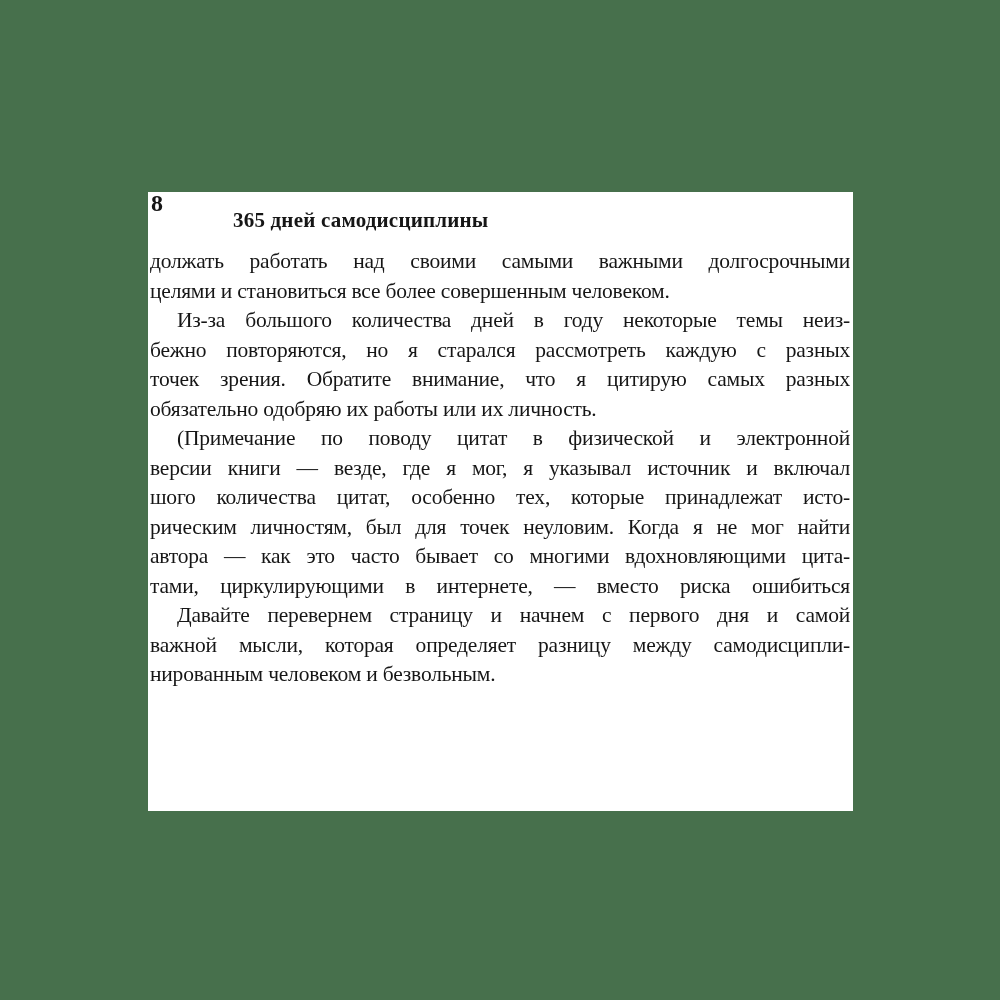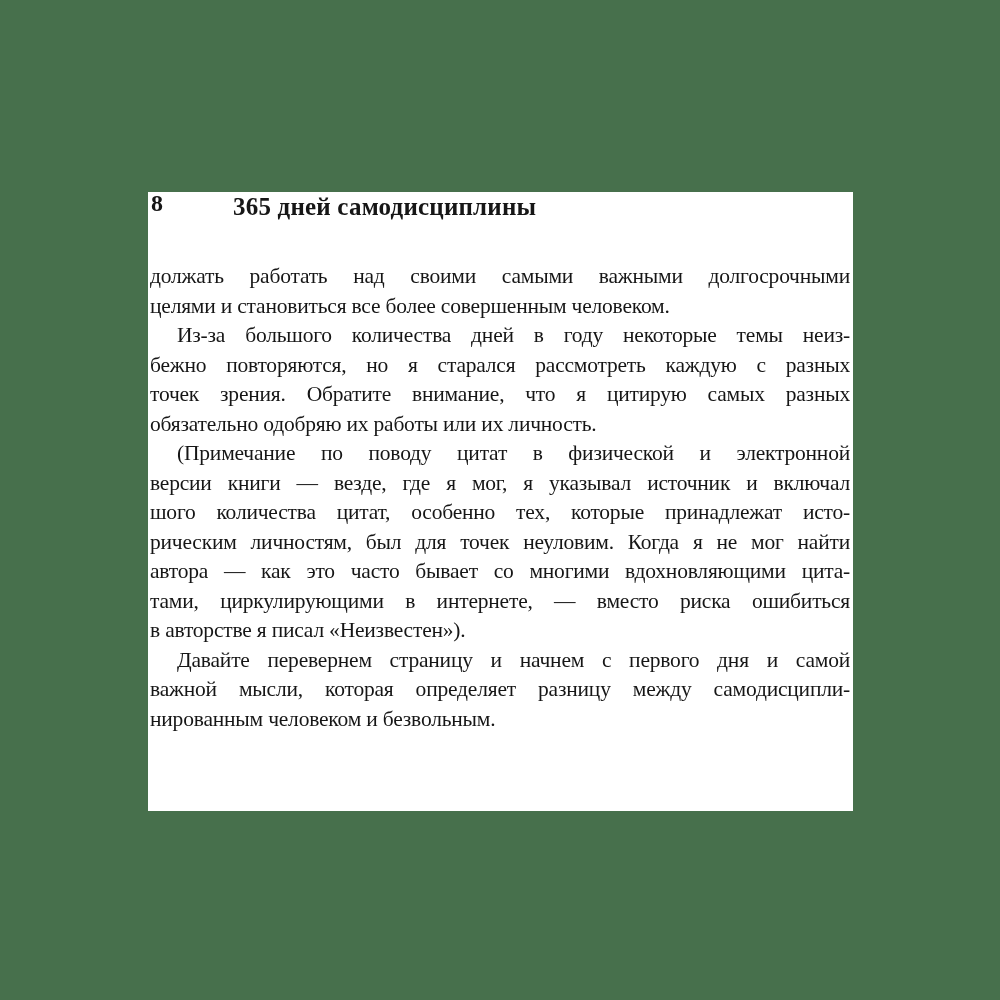--- a/index.html
+++ b/index.html
@@ -33,26 +33,26 @@
   }
   .pagenum {
     position: absolute;
     left: 3px;
     top: -2px;
     font-size: 24px;
   }
   .runtitle {
     position: absolute;
     left: 85px;
-    top: 1px;
-    font-size: 25px;
+    top: 16px;
+    font-size: 21px;
     letter-spacing: 0.2px;
   }
   .body {
-    margin-top: 44px;
+    margin-top: 29px;
     padding: 0 3px 0 2px;
   }
   .line {
     font-size: 21.5px;
     line-height: 29.5px;
     height: 29.5px;
     letter-spacing: -0.2px;
     text-align: justify;
     text-align-last: justify;
     white-space: normal;
@@ -81,19 +81,18 @@
         <div class="line indent">Из-за большого количества дней в году некоторые темы неиз-</div>
         <div class="line">бежно повторяются, но я старался рассмотреть каждую с разных</div>
         <div class="line">точек зрения. Обратите внимание, что я цитирую самых разных</div>
         <div class="line last">обязательно одобряю их работы или их личность.</div>
         <div class="line indent">(Примечание по поводу цитат в физической и электронной</div>
         <div class="line">версии книги — везде, где я мог, я указывал источник и включал</div>
         <div class="line">шого количества цитат, особенно тех, которые принадлежат исто-</div>
         <div class="line">рическим личностям, был для точек неуловим. Когда я не мог найти</div>
         <div class="line">автора — как это часто бывает со многими вдохновляющими цита-</div>
         <div class="line">тами, циркулирующими в интернете, — вместо риска ошибиться</div>
-        <div class="line last">в авторстве я писал «Неизвестен»).</div>
         <div class="line indent">Давайте перевернем страницу и начнем с первого дня и самой</div>
         <div class="line">важной мысли, которая определяет разницу между самодисципли-</div>
         <div class="line last">нированным человеком и безвольным.</div>
       </div>
   </div>
 </div>
 
 </body></html>

